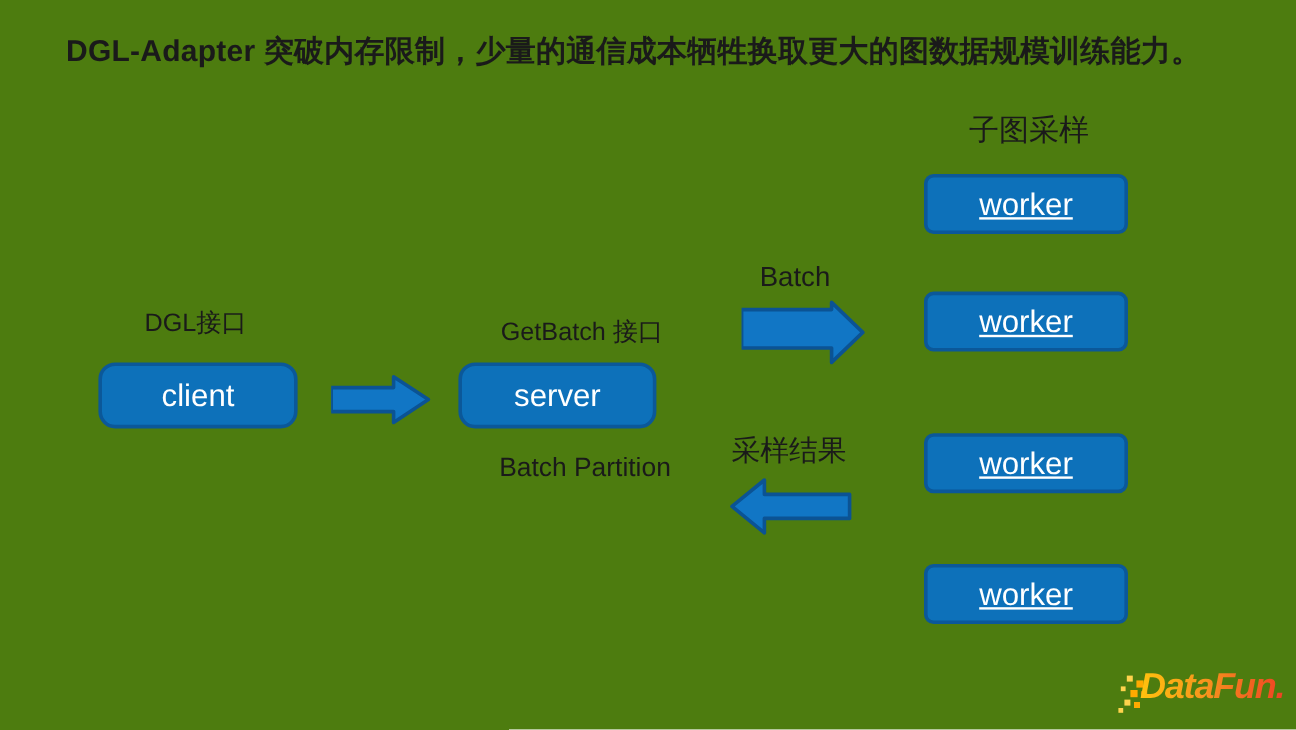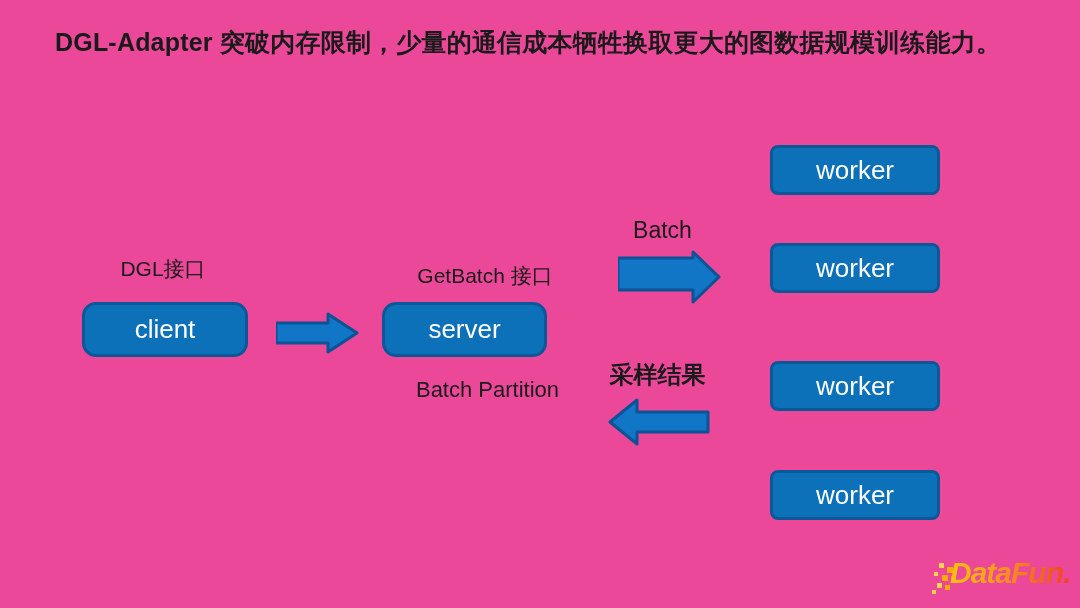--- a/index.html
+++ b/index.html
@@ -1,44 +1,44 @@
 <!DOCTYPE html>
 <html><head>
 <meta charset="utf-8">
 <style>
   html,body{margin:0;padding:0;background:#ffffff;}
   .canvas{
-    position:relative;width:1080px;height:608px;background:#ec4899;overflow:hidden;
+    position:relative;width:1080px;height:608px;background:#4d7c0f;overflow:hidden;
     font-family:"Liberation Sans","DejaVu Sans",sans-serif;
   }
   .title{
     position:absolute;left:55px;top:26px;width:990px;
     font-size:25px;font-weight:bold;color:#1a1a1a;letter-spacing:0.2px;
   }
   .node{
     position:absolute;display:flex;align-items:center;justify-content:center;
     background:#0d71ba;border:3px solid #0b5899;box-sizing:border-box;
     color:#ffffff;font-size:26px;
   }
   .node.big{border-radius:14px;}
-  .node.small{border-radius:8px;}
+  .node.small{border-radius:8px;text-decoration:underline;}
   .client{left:82px;top:302px;width:166px;height:55px;}
   .server{left:382px;top:302px;width:165px;height:55px;}
   .worker{left:770px;width:170px;height:50px;}
   .w0{top:145px;} .w1{top:243px;} .w2{top:361px;} .w3{top:470px;}
   .lbl{
     position:absolute;color:#1a1a1a;text-align:center;white-space:nowrap;
   }
   .lbl-sans{font-family:"Liberation Sans","DejaVu Sans",sans-serif;text-align:center;}
   .lbl-serif{font-family:"Liberation Serif","DejaVu Serif",serif;}
   .lbl-dgl{left:108px;top:255px;width:110px;font-size:21px;}
   .lbl-getbatch{left:395px;top:262px;width:180px;font-size:21px;}
   .lbl-loadpart{left:400px;top:377px;width:175px;font-size:22px;}
   .lbl-batch{left:615px;top:217px;width:95px;font-size:23px;}
-  .lbl-sample{left:605px;top:359px;width:105px;font-size:24px;font-weight:bold;}
+  .lbl-sample{left:605px;top:359px;width:105px;font-size:24px;}
   .lbl-subgraph{left:800px;top:92px;width:115px;font-size:25px;}
   .arrow{position:absolute;}
   .arrow polygon{stroke:#0b5394;stroke-width:3;stroke-linejoin:round;}
   .arr-cs{left:276px;top:311px;}
   .arr-batch{left:618px;top:249px;}
   .arr-result{left:607px;top:397px;}
   .logo{position:absolute;left:928px;top:554px;width:145px;height:46px;}
   .logo-text{
     position:absolute;left:22px;top:2px;
     font-size:30px;font-weight:bold;font-style:italic;letter-spacing:-1px;
@@ -54,20 +54,21 @@
 
 <div class="canvas">
 
   <div class="title">DGL-Adapter 突破内存限制，少量的通信成本牺牲换取更大的图数据规模训练能力。</div>
 
   <div class="lbl lbl-sans lbl-getbatch">GetBatch 接口</div>
   <div class="lbl lbl-sans lbl-dgl">DGL接口</div>
   <div class="lbl lbl-sans lbl-loadpart">Batch Partition</div>
   <div class="lbl lbl-sans lbl-batch">Batch</div>
   <div class="lbl lbl-serif lbl-sample">采样结果</div>
+  <div class="lbl lbl-serif lbl-subgraph">子图采样</div>
 
   <div class="node big client">
     <span>client</span>
   </div>
   <div class="node big server">
     <span>server</span>
   </div>
   <div class="node small worker w0">
     <span>worker</span>
   </div>

